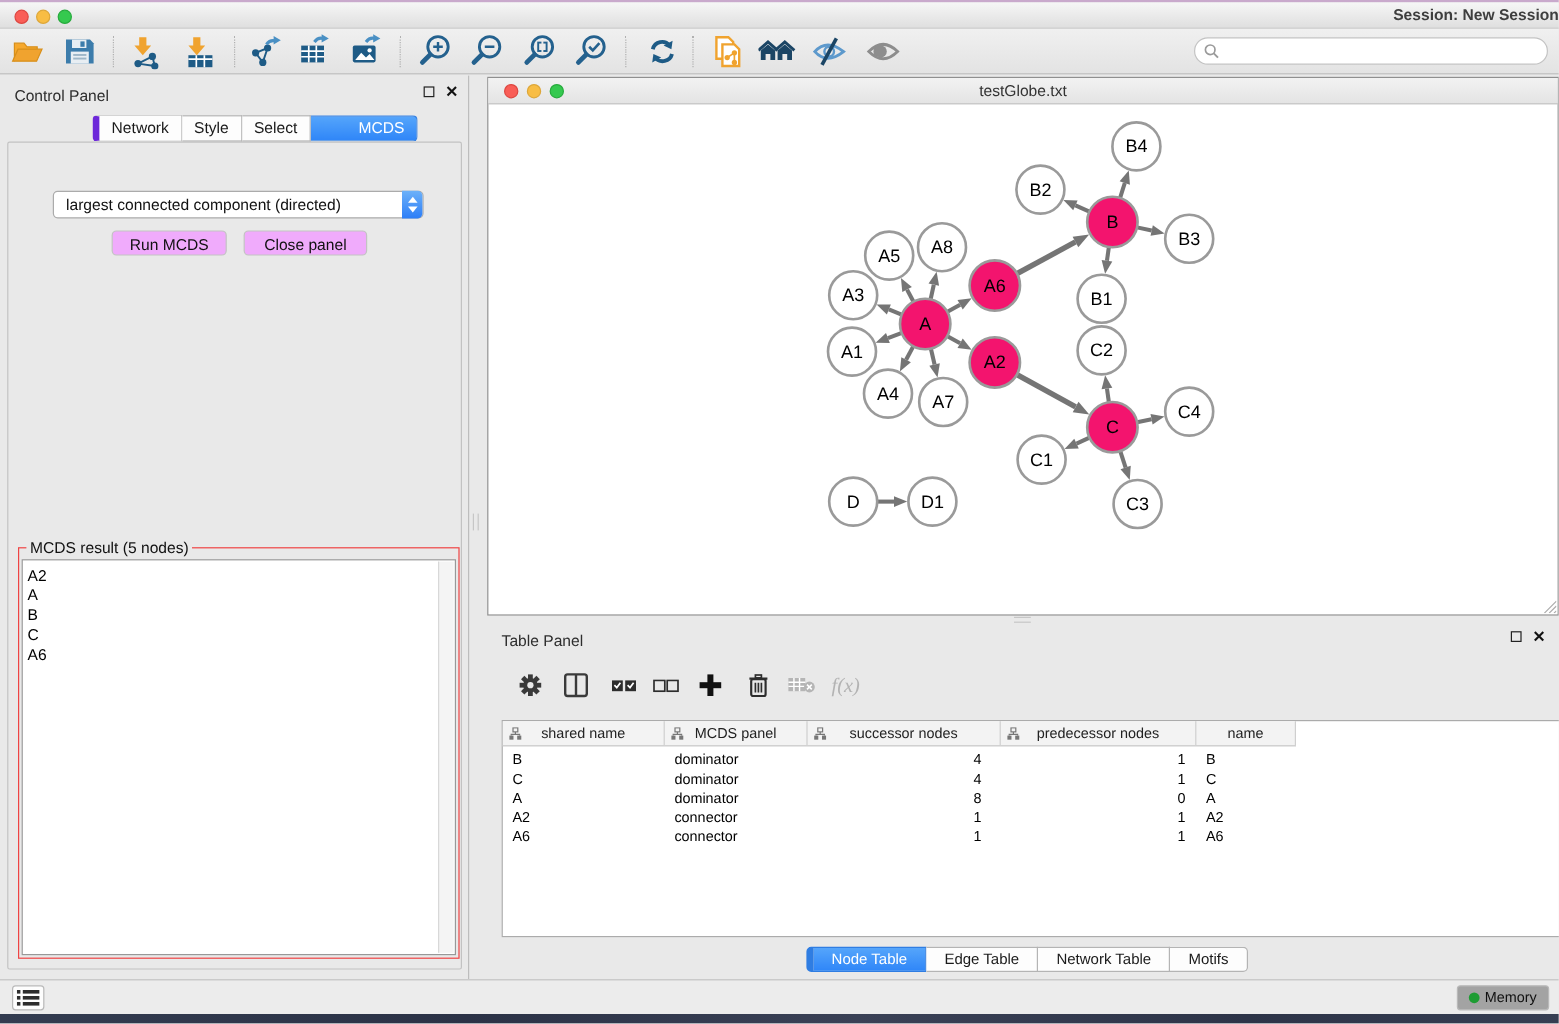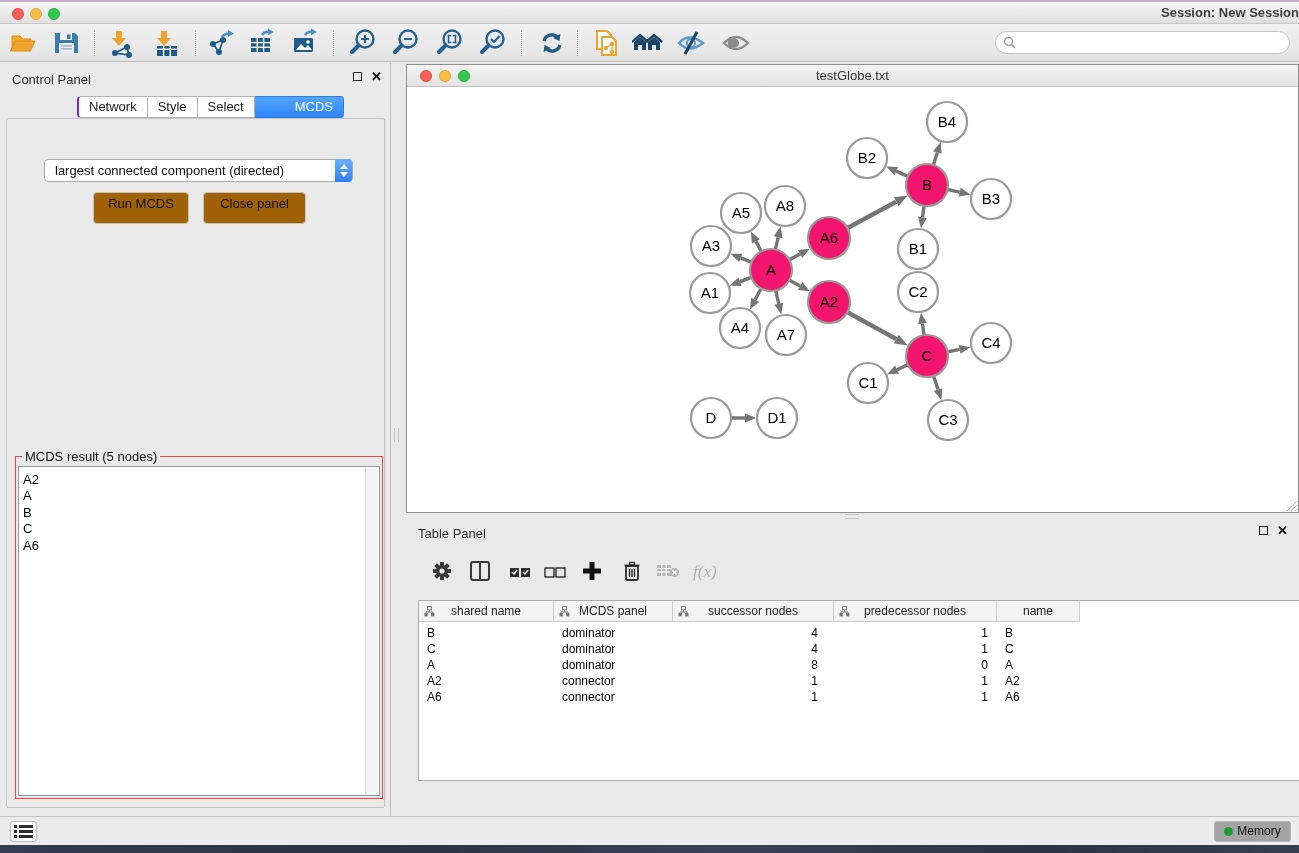--- a/index.html
+++ b/index.html
@@ -31,37 +31,37 @@
   .panel-title { font-size:13px; color:#2e2e2e; }
   #cp-title { position:absolute; left:12px; top:9px; }
   .panel-btns { position:absolute; display:flex; gap:9px; align-items:center; }
   #cp-btns { right:8px; top:9px; }
   .float-box { width:9px; height:9px; border:1.4px solid #222; display:inline-block; }
   .close-x { font-size:13px; font-weight:bold; color:#111; line-height:9px; }
 
   .tabstrip { position:absolute; display:flex; }
   .tab { border:1px solid #b4b4b4; border-left:none; background:#fdfdfd; color:#1a1a1a;
     font-size:13px; text-align:center; line-height:20px; height:22px; padding:0 10px; }
-  .tab:first-child { border-left:2px solid #6d28d9; border-radius:4px 0 0 4px;text-align:right; }
+  .tab:first-child { border-left:6px solid #6d28d9; border-radius:4px 0 0 4px;text-align:right; }
   .tab:last-child { border-radius:0 4px 4px 0;padding-left:40px; }
   .tab.active { background:linear-gradient(#55a5fb,#2f86f8); color:#fff; border-color:#2f7de2; }
   #cp-tabs { left:77px; top:33px; }
 
   #cp-content { position:absolute; left:6px; top:55px; width:379px; height:690px;
     border:1px solid #c2c2c2; border-radius:2px; background:#e9e9e9; }
   #opt-label { position:absolute; left:0; top:18px; width:100%; text-align:center; font-size:13px; color:#1c1c1c; }
   #opt-dropdown { position:absolute; left:37px; top:40px; width:309px; height:23px; background:#fff;
     border:1px solid #ababab; border-radius:4px; font-size:13px; color:#111; line-height:21px; padding-left:10px; }
   #opt-stepper { position:absolute; right:0px; top:-1px; width:17px; height:23px; border-radius:0 4px 4px 0;
     background:linear-gradient(#6cb1f9,#2d7ef7); }
   #opt-stepper .up { position:absolute; left:4.5px; top:5px; width:0; height:0;
     border-left:4px solid transparent; border-right:4px solid transparent; border-bottom:5px solid #fff; }
   #opt-stepper .down { position:absolute; left:4.5px; bottom:5px; width:0; height:0;
     border-left:4px solid transparent; border-right:4px solid transparent; border-top:5px solid #fff; }
-  .cp-button { position:absolute; top:73px; height:32px; background:#a16207; border:1px solid #c3c3c3;
+  .cp-button { position:absolute; top:73px; height:21px; background:#f0abfc; border:1px solid #c3c3c3;
     border-radius:4px; font-size:13px; color:#111; text-align:center; line-height:21px; }
   #run-btn { left:86px; width:96px; }
   #close-btn { left:196px; width:103px; }
 
   #result-group { position:absolute; left:8px; top:337px; width:368px; height:343px; border:1px solid #ef4444; }
   #result-label { position:absolute; left:6px; top:-8px; background:#e9e9e9; padding:0 3px; font-size:13px; color:#111; z-index:2; }
   #result-list { position:absolute; left:2px; top:9px; width:362px; height:330px; background:#fff; border:1px solid #989898; padding-top:5px; }
   #result-scroll { position:absolute; right:1px; top:1px; width:13px; height:326px; background:#f4f4f4; border-left:1px solid #d8d8d8; }
   .result-item { font-size:13px; color:#000; padding-left:4px; line-height:16.4px; }
 
@@ -538,20 +538,26 @@
         </div>
         <div class="tbody-row" style="top: 88px;">
           <div class="td" style="width: 135px;">A6</div>
           <div class="td" style="width: 119px;">connector</div>
           <div class="td right" style="width: 161px;">1</div>
           <div class="td right" style="width: 163px;">1</div>
           <div class="td" style="width: 83px;">A6</div>
         </div>
       </div>
   </div>
+  <div class="tabstrip" id="tp-tabs">
+      <div class="tab active">Node Table</div>
+      <div class="tab">Edge Table</div>
+      <div class="tab">Network Table</div>
+      <div class="tab">Motifs</div>
+    </div>
 </div>
 
 <div class="abs" id="status-bar">
   <span id="list-btn">
     <svg width="19" height="15" style="margin:2px 0 0 3px">
         <g fill="#2d2d2d">
           <rect x="0" y="1" width="3" height="3"></rect>
           <rect x="5" y="1" width="14" height="3"></rect>
           <rect x="0" y="6" width="3" height="3"></rect>
           <rect x="5" y="6" width="14" height="3"></rect>

